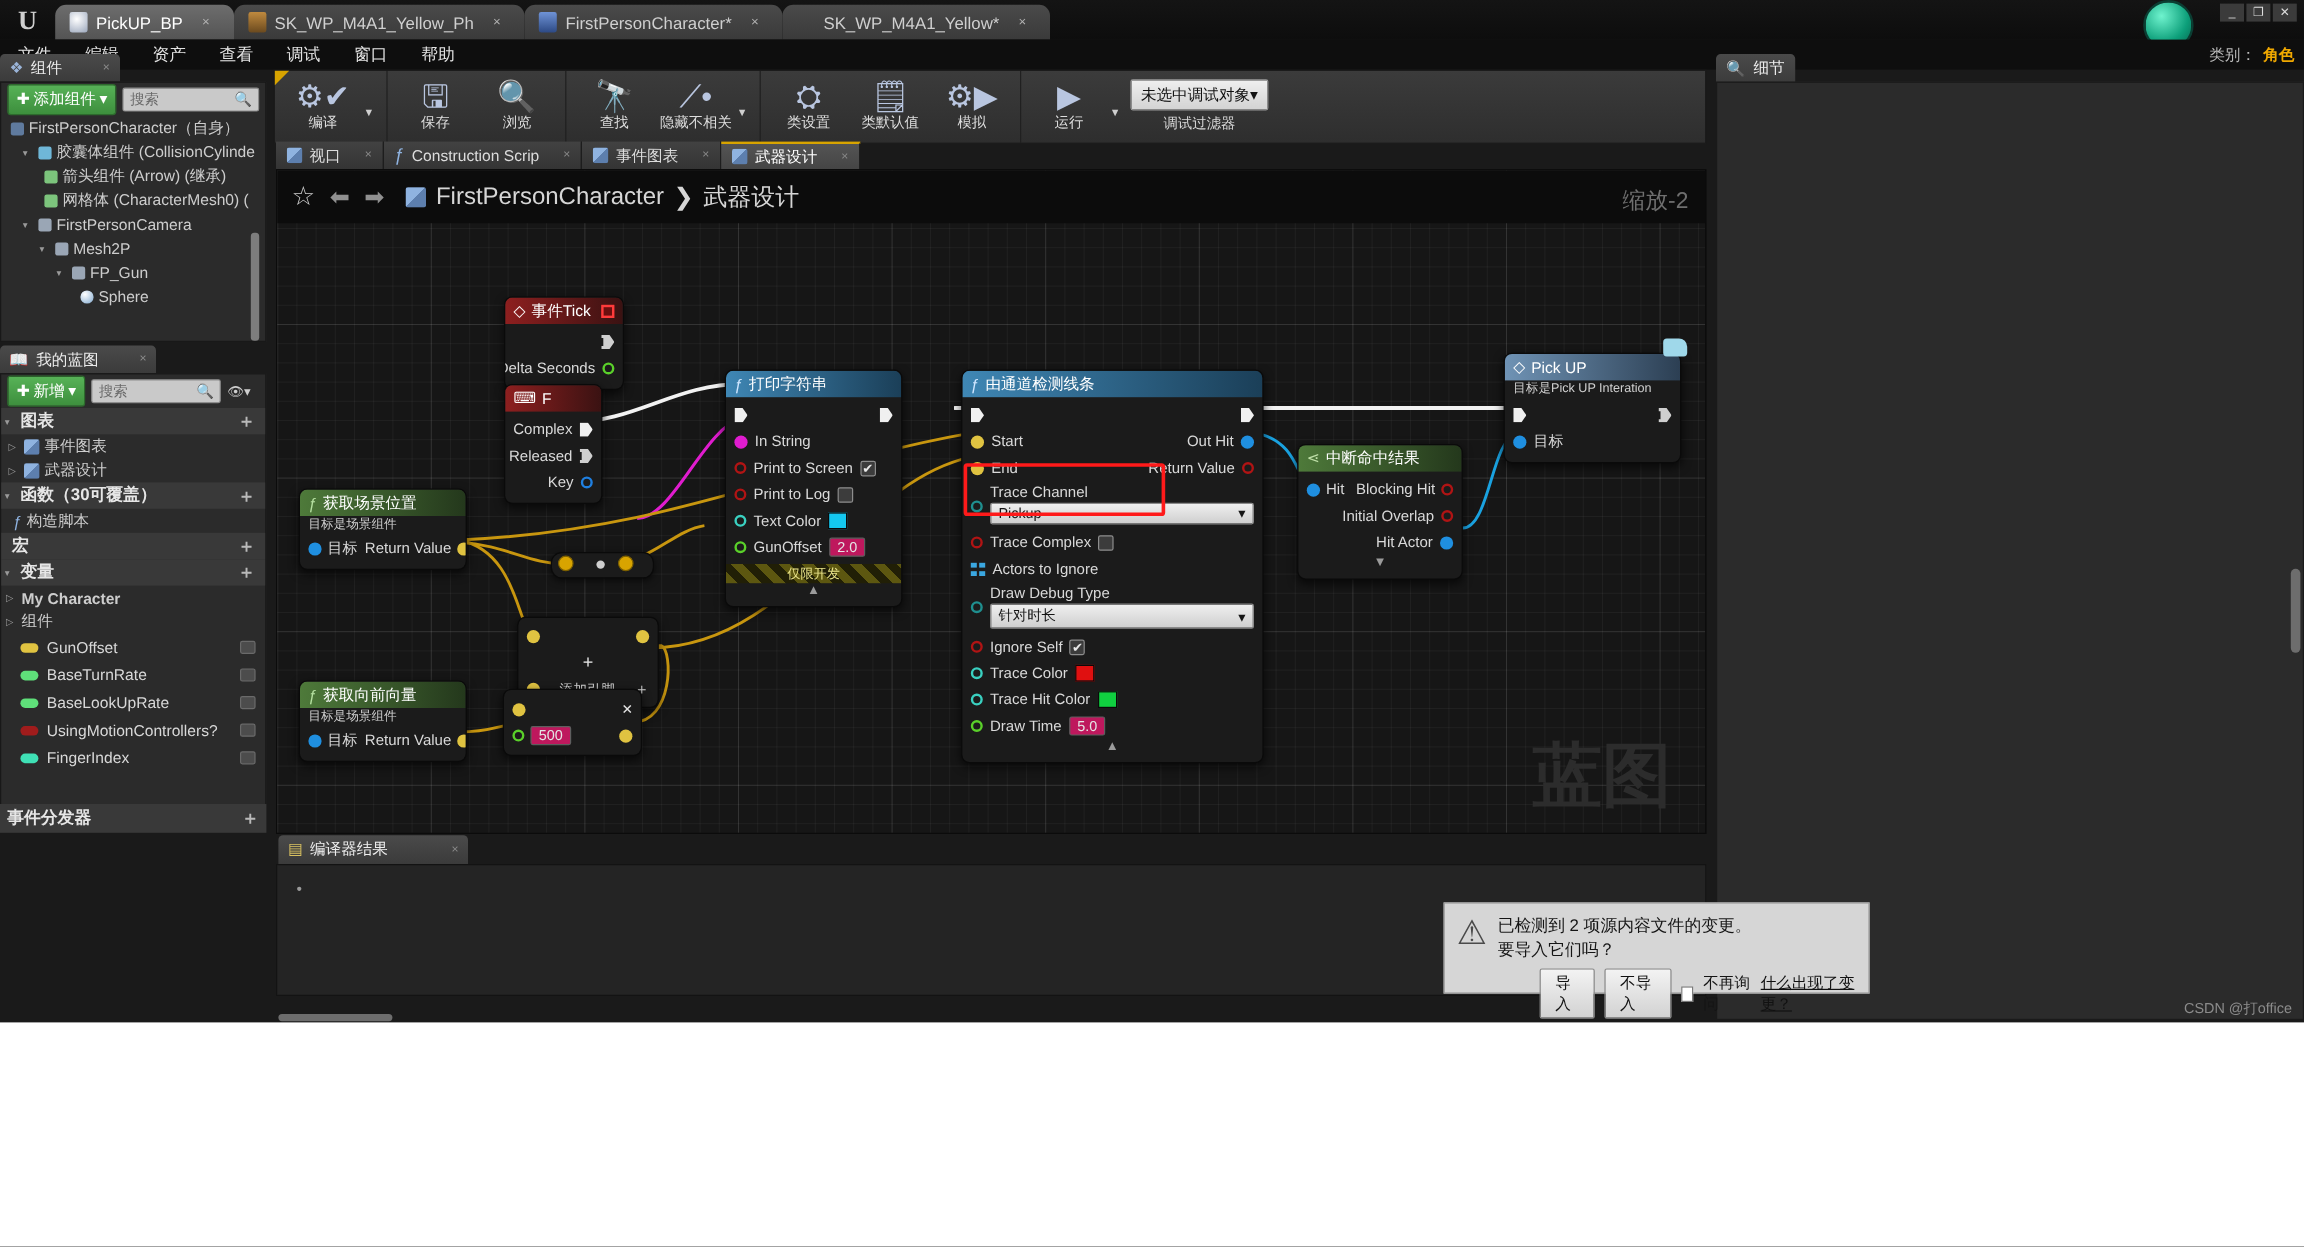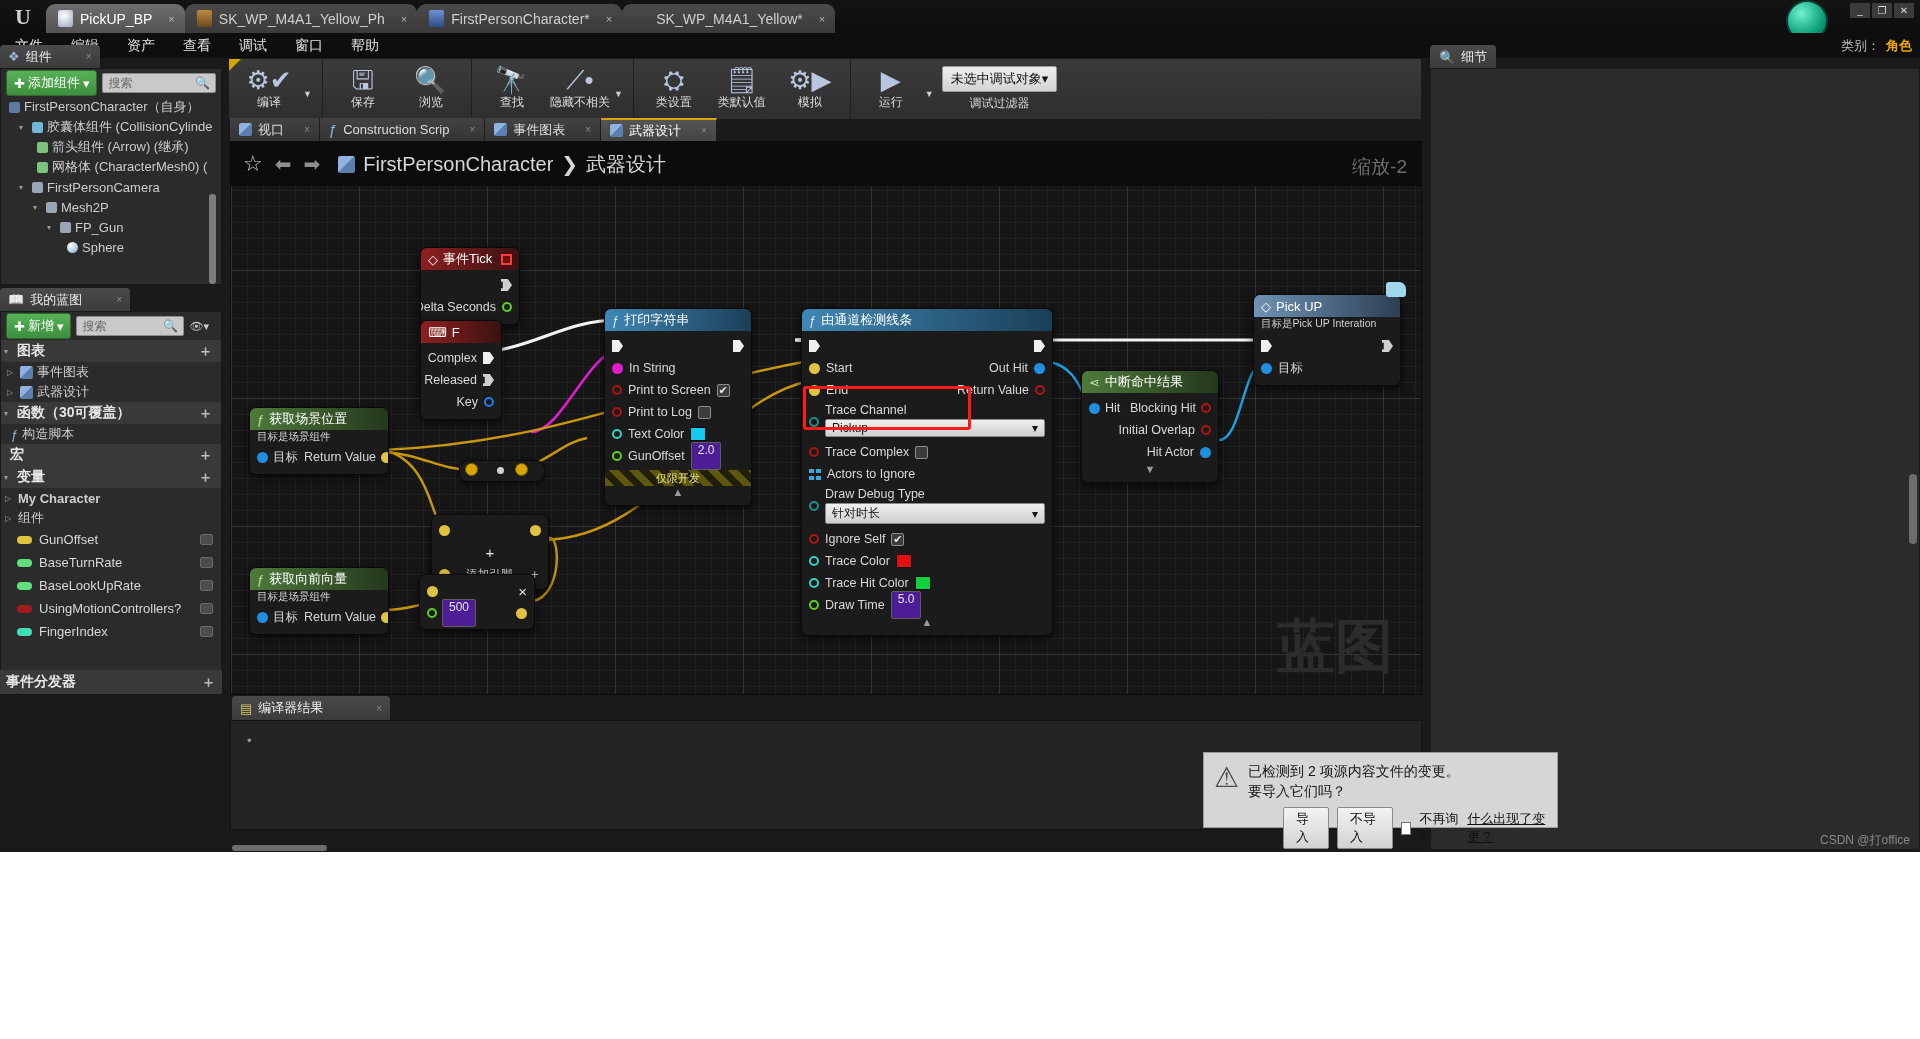--- a/index.html
+++ b/index.html
@@ -5,21 +5,21 @@
   * { box-sizing: border-box; margin:0; padding:0; }
   html,body { width:1920px; height:1039px; overflow:hidden;
     font-family:"Liberation Sans","DejaVu Sans",sans-serif; background:#1a1a1a; color:#d6d6d6; }
   body { position:relative; font-size:13px; }
 
   
   #titlebar { position:absolute; left:0; top:0; width:1920px; height:33px;
       background:linear-gradient(#141414,#0d0d0d); display:flex; align-items:flex-end; }
   #ue-logo { width:46px; height:33px; display:flex; align-items:center; justify-content:center;
       color:#cfcfcf; font-size:22px; font-weight:bold; font-family:"Liberation Serif",serif; }
-  .tab { height:29px; display:flex; align-items:center; gap:7px; padding:0 10px 0 12px;
+  .tab { height:29px; display:flex; align-items:center; gap:7px; padding:0 20px 0 12px;
       border-radius:9px 9px 0 0; font-size:14px; color:#d9d9d9; position:relative; }
   .tab.active { background:linear-gradient(#6d6d6d,#545454); color:#fff; }
   .tab.inactive { background:linear-gradient(#4a4a4a,#3a3a3a); color:#cfcfcf; }
   .tab .ticon { width:15px; height:17px; border-radius:2px; flex:none; }
   .tab .tclose { font-size:11px; color:#b4b4b4; margin-left:9px; }
   #win-ctl { position:absolute; right:6px; top:3px; display:flex; gap:2px; }
   #win-ctl div { width:20px; height:15px; background:#3b3b3b; color:#ddd; font-size:10px;
       display:flex; align-items:center; justify-content:center; }
   #globe { position:absolute; right:92px; top:0px; width:42px; height:42px; border-radius:50%;
       background:radial-gradient(circle at 35% 30%,#6ff3ce,#0d9f7a 60%,#05604a);
@@ -116,22 +116,22 @@
   .exec { width:11px; height:12px; flex:none;
       clip-path:polygon(0 0,62% 0,100% 50%,62% 100%,0 100%); }
   .exec.filled { background:#f0f0f0; }
   .exec.hollow { background:#cfcfcf;
       clip-path:polygon(0 0,62% 0,100% 50%,62% 100%,0 100%,0 78%,16% 78%,16% 22%,0 22%); }
   .dot { width:11px; height:11px; border-radius:50%; flex:none; }
   .dot.hollow { background:transparent; border:2px solid currentColor; width:10px; height:10px; }
   .cbx { width:13px; height:13px; background:#3c3c3c; border:1px solid #8d8d8d; border-radius:2px;
       display:inline-flex; align-items:center; justify-content:center; font-size:11px; color:#e8e8e8; }
   .swatch { width:16px; height:14px; border:1px solid #0a0a0a; }
-  .numfld { background:#4c1d95; border:1px solid #5e5e5e; border-radius:2px; padding:0 6px;
-      font-size:12px; color:#e4e4e4; height:28px; line-height:15px; }
+  .numfld { background:#be185d; border:1px solid #5e5e5e; border-radius:2px; padding:0 6px;
+      font-size:12px; color:#e4e4e4; height:16px; line-height:15px; }
   .combo { background:linear-gradient(#efefef,#cfcfcf); border:1px solid #8a8a8a; border-radius:2px;
       color:#151515; font-size:12px; padding:1px 6px; display:flex; align-items:center;
       justify-content:space-between; gap:8px; }
   .devonly { height:16px; margin:3px 0 0; font-size:11px; color:#e9e38a; display:flex;
       align-items:center; justify-content:center;
       background:repeating-linear-gradient(45deg,#5d5710 0 7px,#211f06 7px 14px); }
   .collapse { text-align:center; color:#9b9b9b; font-size:11px; height:13px; }
   .subttl { font-size:10.5px; color:#cfcfcf; padding:0 7px 2px; }
   .arrayicon { width:12px; height:11px; flex:none;
       background:

